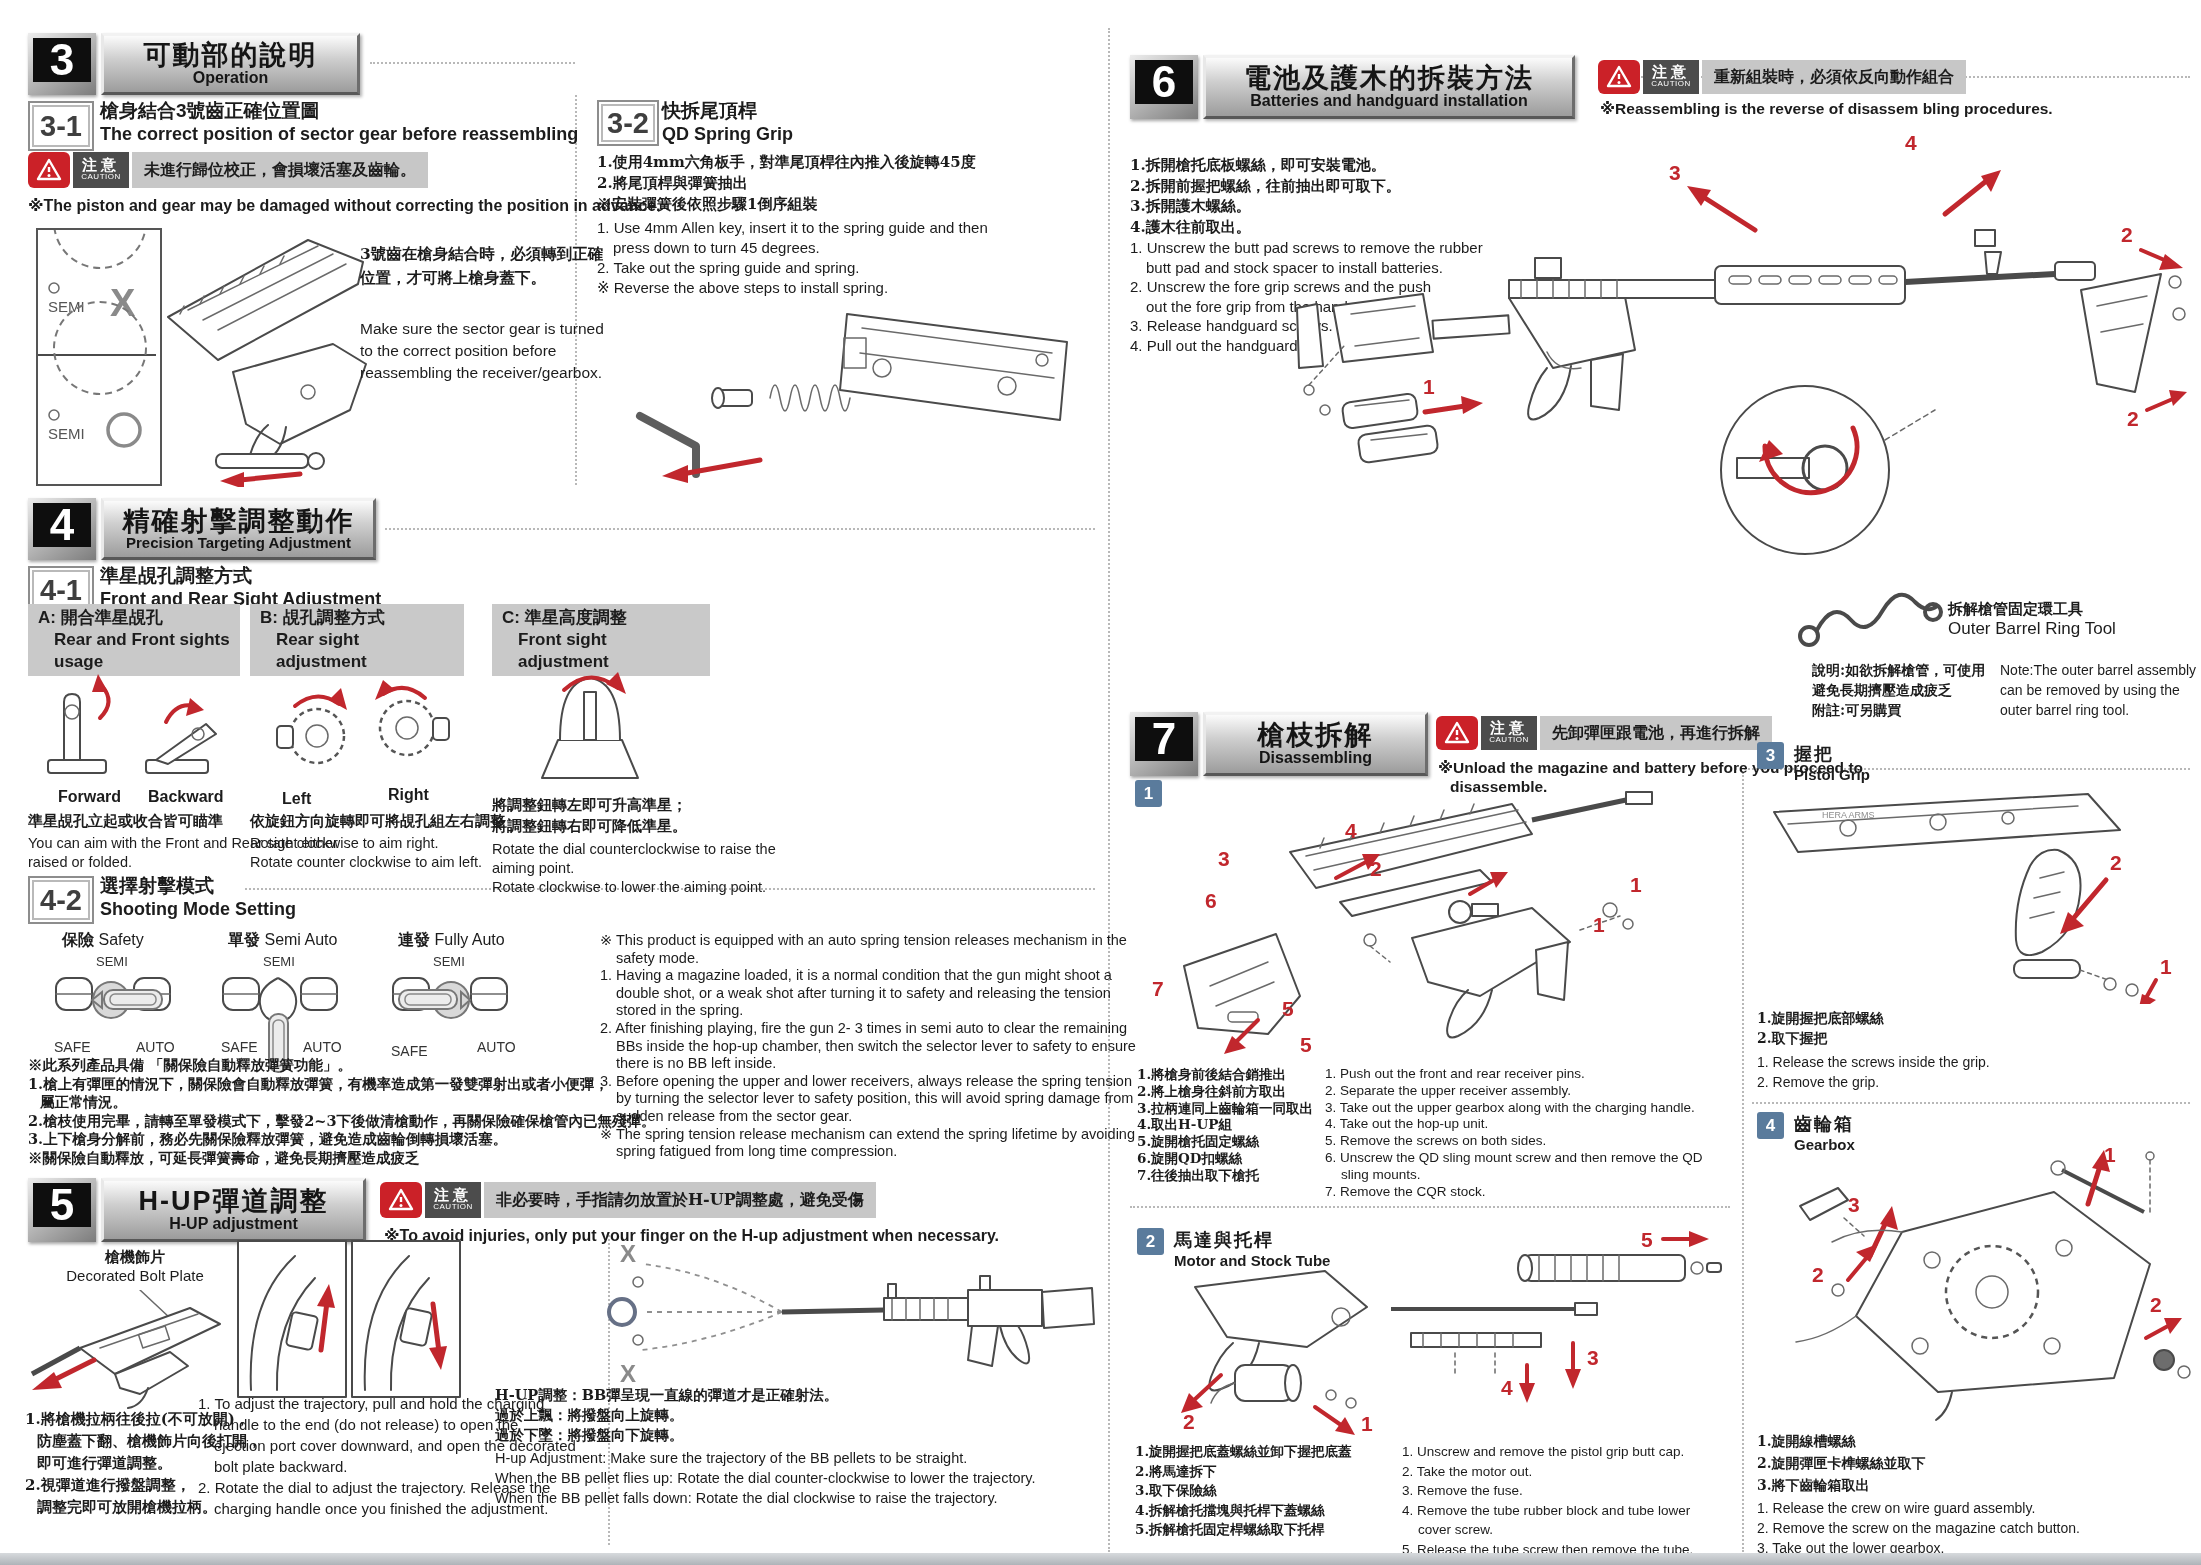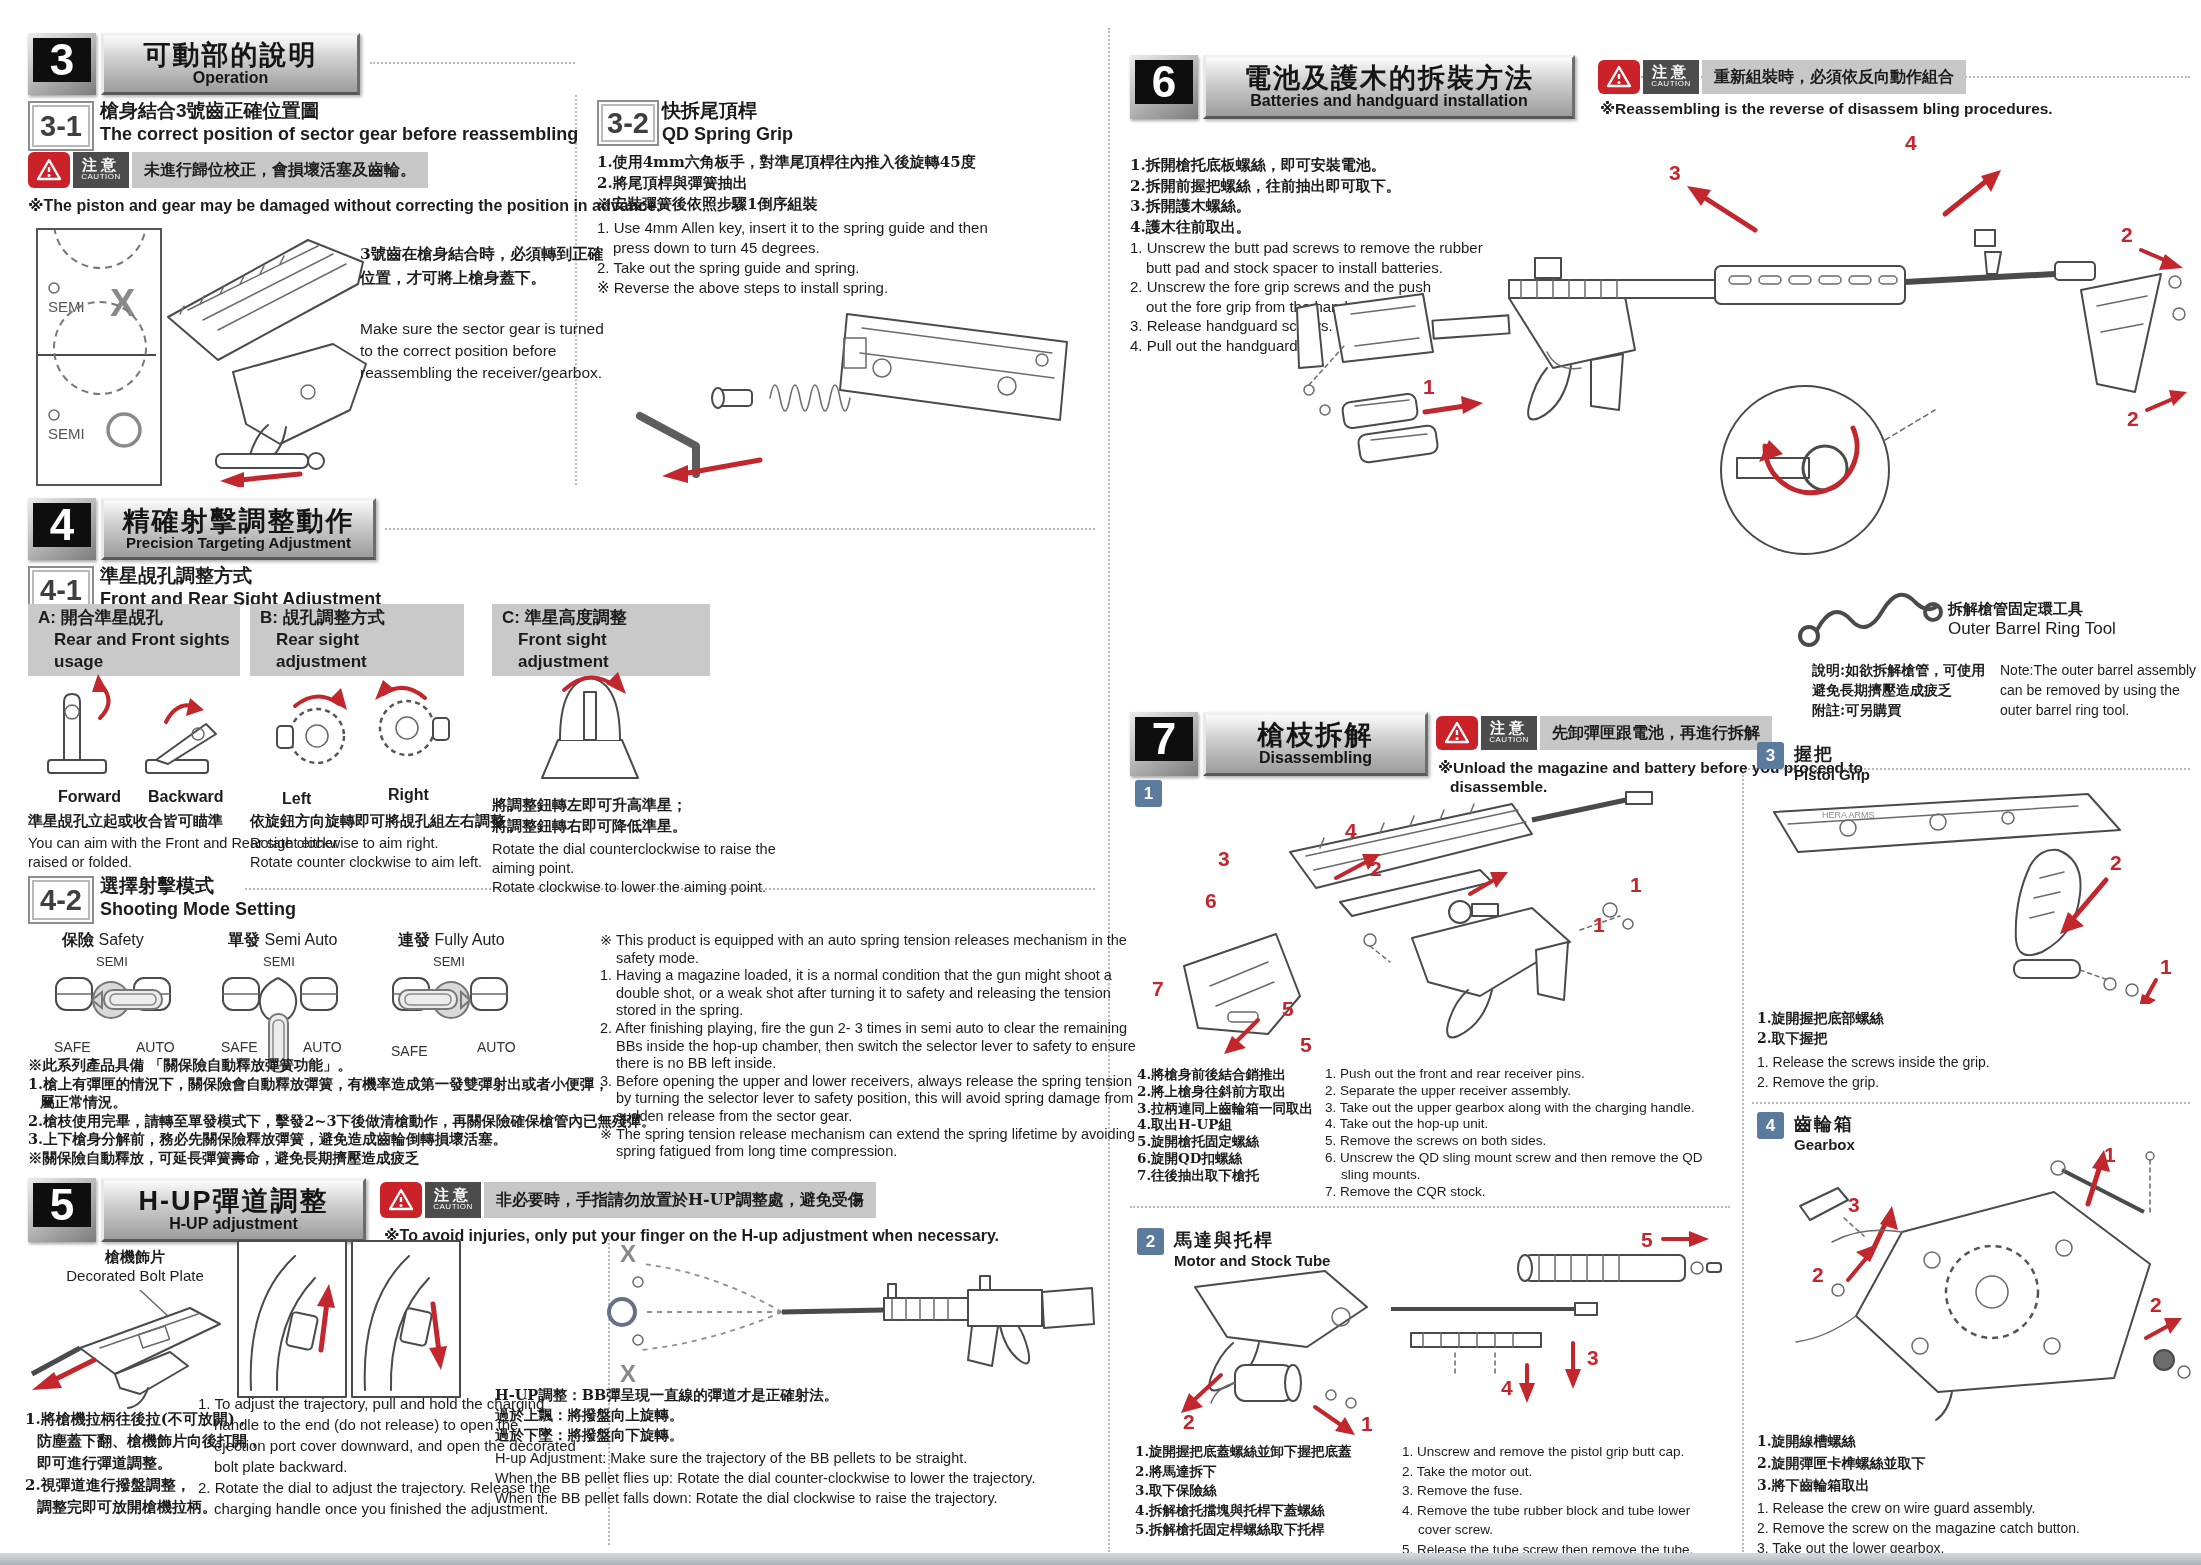--- a/index.html
+++ b/index.html
@@ -672,21 +672,21 @@
     <text class="co" x="230" y="86">2</text>
     <text class="co" x="65" y="118">6</text>
     <text class="co" x="490" y="102">1</text>
     <text class="co" x="453" y="142">1</text>
     <text class="co" x="12" y="206">7</text>
     <text class="co" x="142" y="226">5</text>
     <text class="co" x="160" y="262">5</text>
   </svg>
 
   <div class="abs list zh" style="left:1137px;top:1066px;font-size:13.5px;line-height:16.8px;font-weight:600;">
-    <div>4.將槍身前後結合銷推出</div>
+    <div>1.將槍身前後結合銷推出</div>
     <div>2.將上槍身往斜前方取出</div>
     <div>3.拉柄連同上齒輪箱一同取出</div>
     <div>4.取出H-UP組</div>
     <div>5.旋開槍托固定螺絲</div>
     <div>6.旋開QD扣螺絲</div>
     <div>7.往後抽出取下槍托</div>
   </div>
   <div class="abs list" style="left:1325px;top:1066px;font-size:13.5px;line-height:16.8px;">
     <div>1. Push out the front and rear receiver pins.</div>
     <div>2. Separate the upper receiver assembly.</div>

